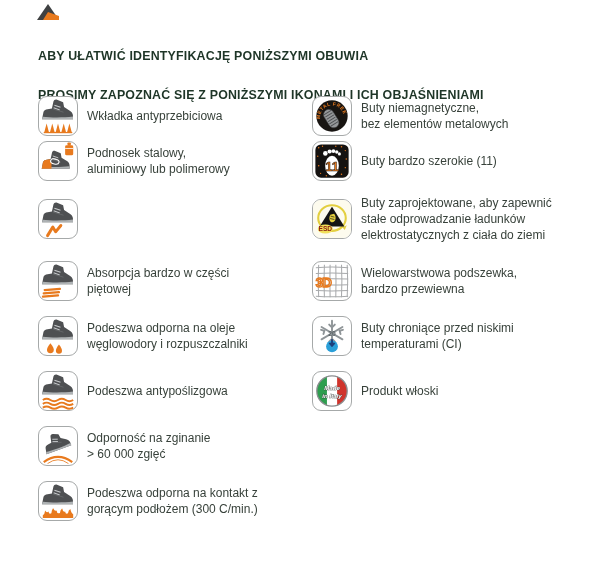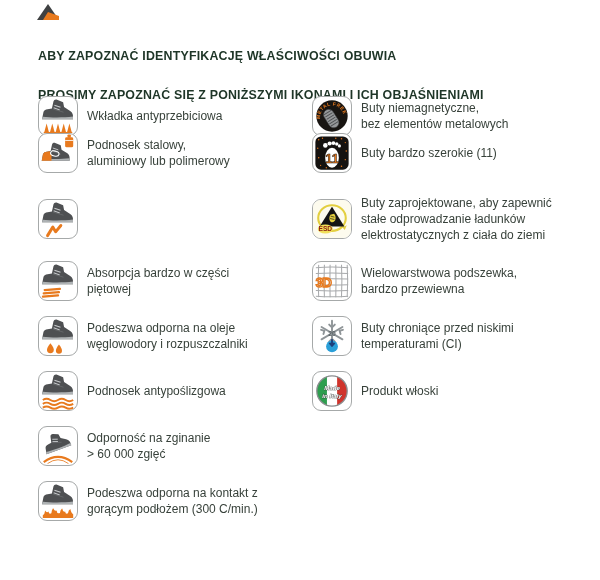--- a/index.html
+++ b/index.html
@@ -5,21 +5,21 @@
   html,body{margin:0;padding:0}
   body{width:600px;height:580px;background:#ffffff;position:relative;overflow:hidden;
        font-family:"Liberation Sans",sans-serif;}
   .logo{position:absolute;left:36px;top:3px;width:24px;height:18px}
   .hdr{position:absolute;left:38px;top:27px;font-weight:700;font-size:12.4px;
        line-height:19.5px;color:#1e3527;letter-spacing:.2px;white-space:pre-line}
   .col{position:absolute}
   #left-col{left:38px;top:95px;width:262px;height:470px}
   #right-col{left:312px;top:95px;width:262px;height:360px}
   .row{position:absolute;left:0;display:flex;align-items:center;gap:9px;height:41px}
-  .r0{top:0}.r1{top:37px}.r2{top:103px}.r3{top:165px}.r4{top:220px}
+  .r0{top:0}.r1{top:45px}.r2{top:103px}.r3{top:165px}.r4{top:220px}
   .r5{top:275px}.r6{top:330px}.r7{top:385px}
   .iconbox{width:38px;height:38px;border:1.5px solid #a6a9a9;border-radius:9px;
            background:#fff;flex:0 0 auto;overflow:hidden}
   .iconbox svg{display:block}
   .lbl{font-size:12px;line-height:16px;color:#37413a;white-space:pre-line}
   svg text{font-family:"Liberation Sans",sans-serif}
 </style>
 </head>
 <body>
 
@@ -37,21 +37,21 @@
 </svg>
 
 <div class="logo">
   <svg width="24" height="18" viewBox="0 0 24 18">
     <polygon points="1,17 12,1 23,17" fill="#3f4142"></polygon>
     <polygon points="7,17 23,17 23,13 12,9" fill="#e87a1e"></polygon>
   </svg>
 </div>
 
 <div class="hdr">
-  <div>ABY ZAPOZNAĆ IDENTYFIKACJĘ WŁAŚCIWOŚCI OBUWIA</div>
+  <div>ABY UŁATWIĆ IDENTYFIKACJĘ PONIŻSZYMI OBUWIA</div>
   <div>PROSIMY ZAPOZNAĆ SIĘ Z PONIŻSZYMI IKONAMI I ICH OBJAŚNIENIAMI</div>
 </div>
 
 <div class="col" id="left-col">
 
   <div class="row r0">
     <div class="iconbox">
       <svg width="38" height="38" viewBox="0 0 40 40">
         <use href="#boot"></use>
         <g fill="#e87a1e">
@@ -128,21 +128,21 @@
     <div class="iconbox">
       <svg width="38" height="38" viewBox="0 0 40 40">
         <use href="#boot"></use>
         <g stroke="#e87a1e" stroke-width="2" fill="none">
           <path d="M4,29.5 Q8,27 12,29.5 T20,29.5 T28,29.5 T36,29.5"></path>
           <path d="M4,33.5 Q8,31 12,33.5 T20,33.5 T28,33.5 T36,33.5"></path>
           <path d="M4,37.5 Q8,35 12,37.5 T20,37.5 T28,37.5 T36,37.5"></path>
         </g>
       </svg>
     </div>
-    <div class="lbl">Podnosek antypoślizgowa</div>
+    <div class="lbl">Podeszwa antypoślizgowa</div>
   </div>
 
   <div class="row r6">
     <div class="iconbox">
       <svg width="38" height="38" viewBox="0 0 40 40">
         <g transform="rotate(-20 20 20)">
             <use href="#boot" transform="translate(3,4) scale(0.85)"></use>
           </g>
         <path d="M5,37 Q20,26 35,37" fill="none" stroke="#e87a1e" stroke-width="2.3"></path>
         <path d="M9,38.5 Q20,30.5 31,38.5" fill="none" stroke="#e87a1e" stroke-width="0.9"></path>

